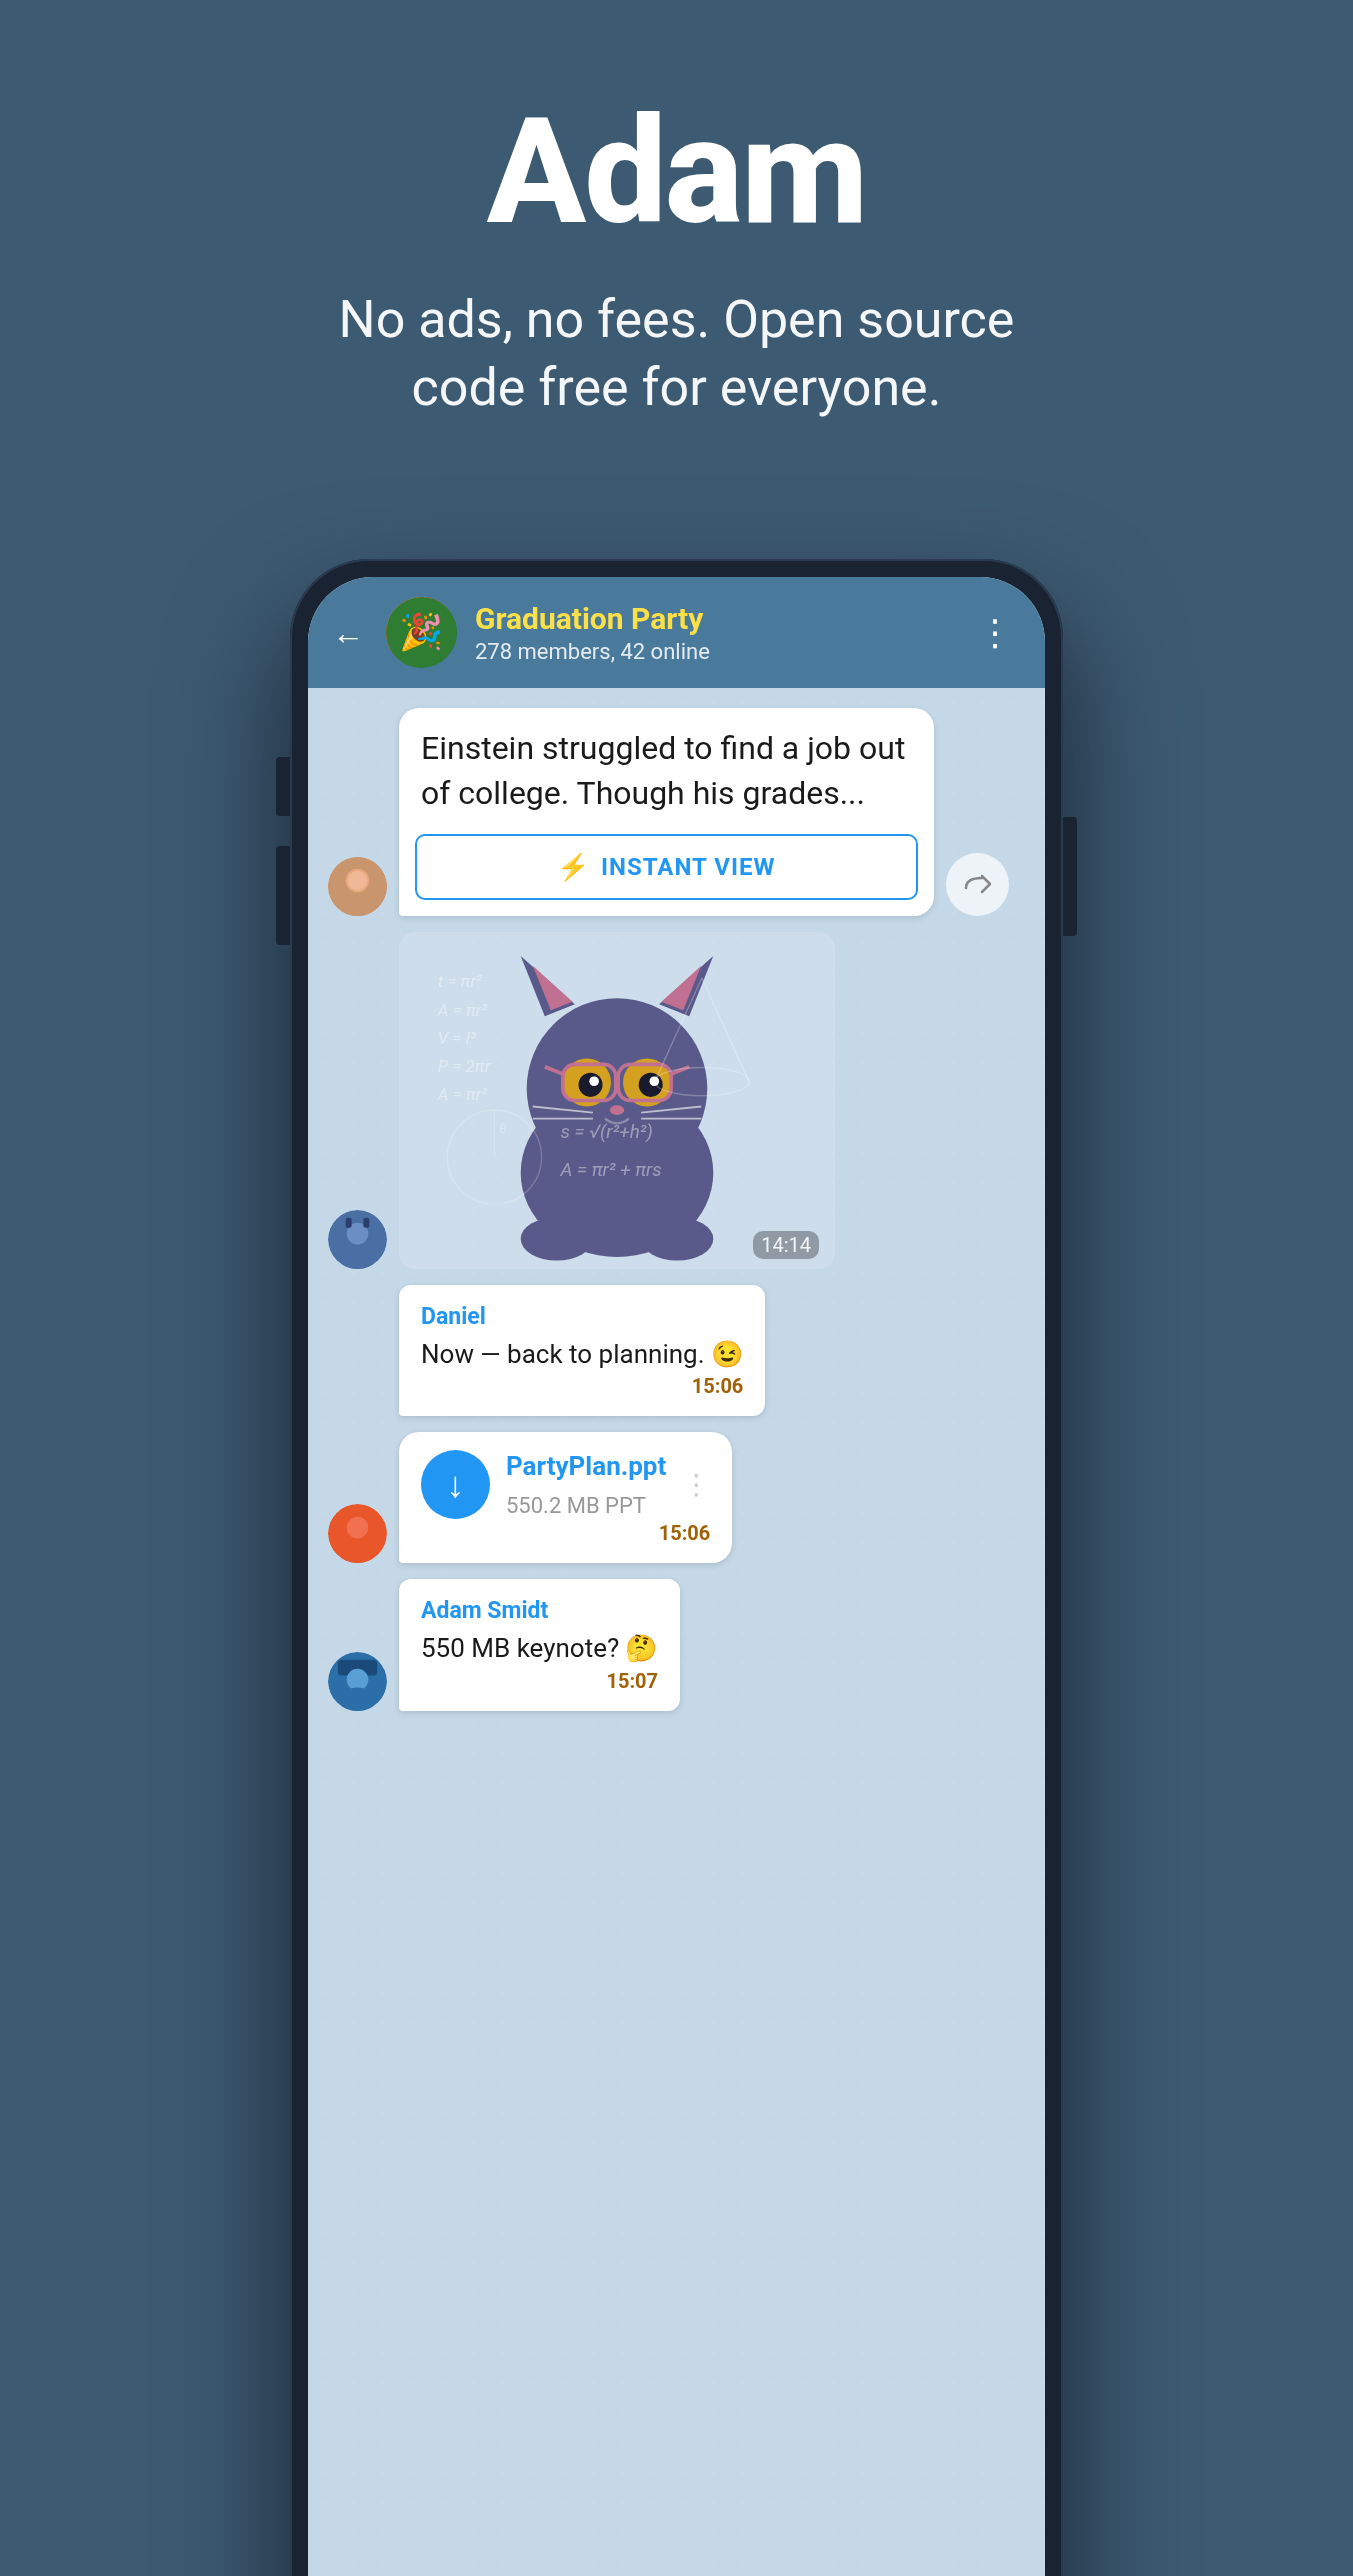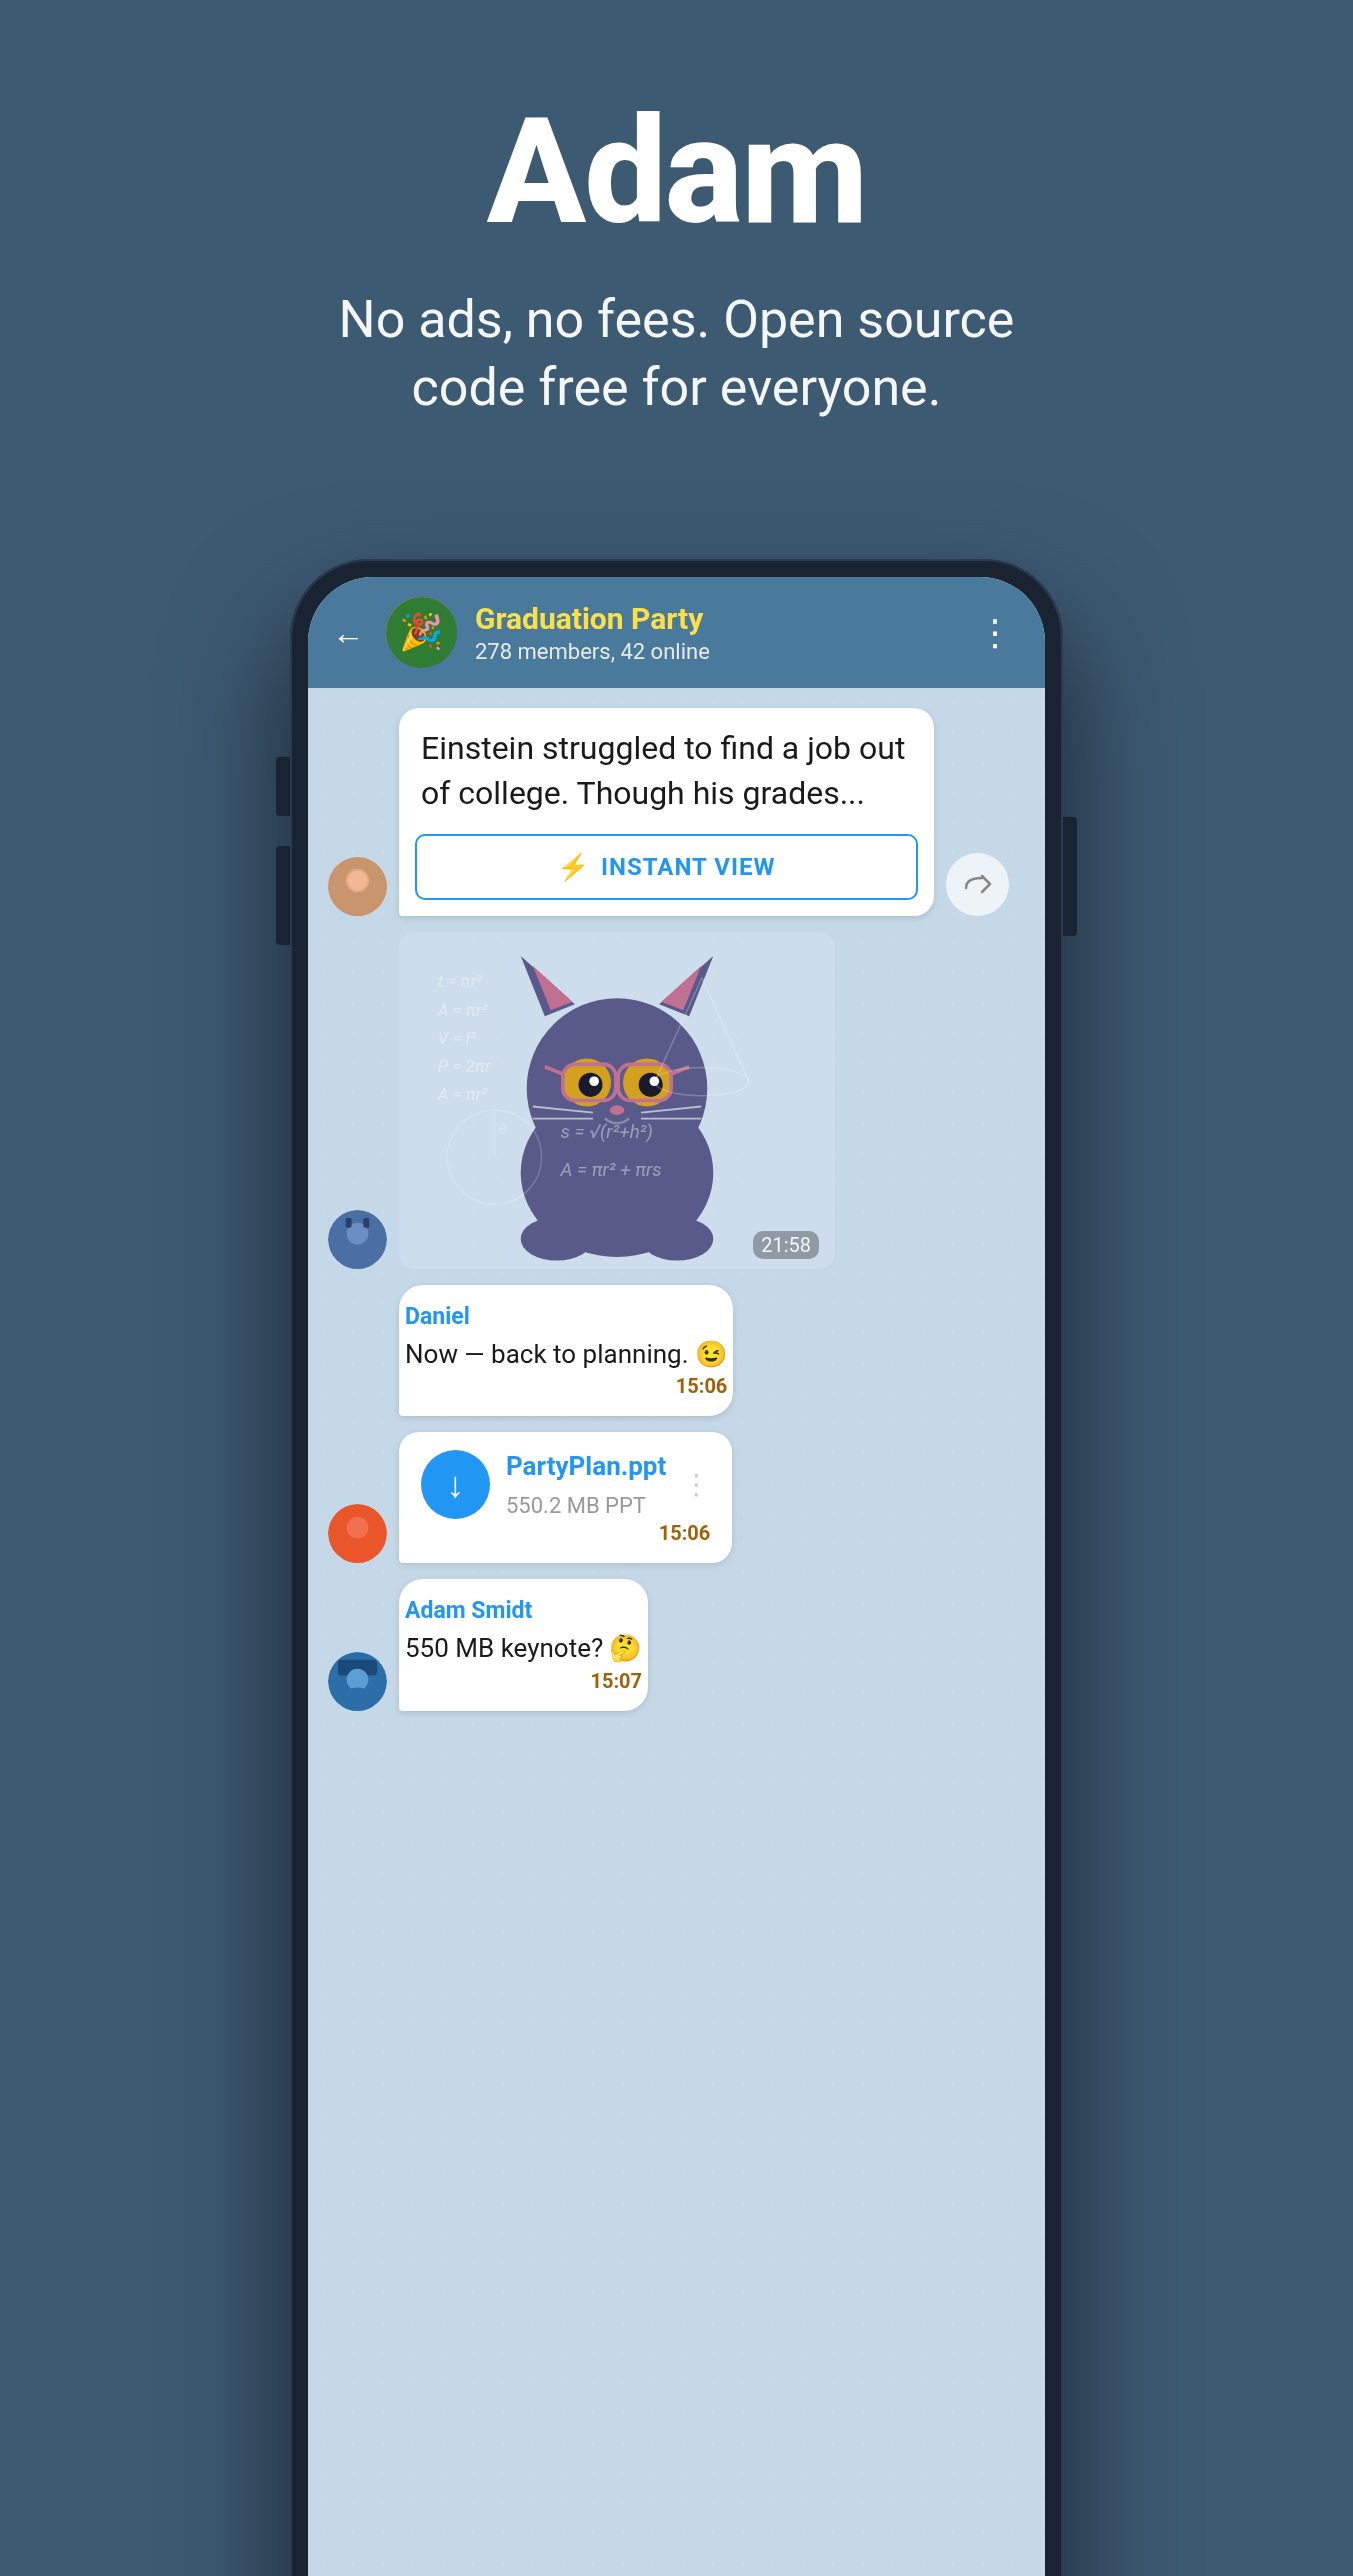--- a/index.html
+++ b/index.html
@@ -165,22 +165,22 @@
       display: flex;
       align-items: center;
       justify-content: center;
       font-size: 24px;
     }
 
     .avatar-img-1 { background: linear-gradient(135deg, #e8a87c, #c96d3f); }
 
     .bubble {
       max-width: 535px;
-      padding: 18px 6px;
-      border-radius: 24px;
+      padding: 18px 22px;
+      border-radius: 12px;
       position: relative;
       box-shadow: 0 2px 6px rgba(0,0,0,0.12);
     }
 
     .bubble.white {
       background: white;
       border-bottom-left-radius: 4px;
     }
 
     .bubble.green {
@@ -535,21 +535,21 @@
 
                 <line x1="60" y1="145" x2="110" y2="150" stroke="rgba(255,255,255,0.6)" stroke-width="1.5"></line>
                 <line x1="60" y1="155" x2="110" y2="155" stroke="rgba(255,255,255,0.6)" stroke-width="1.5"></line>
                 <line x1="150" y1="150" x2="200" y2="145" stroke="rgba(255,255,255,0.6)" stroke-width="1.5"></line>
                 <line x1="150" y1="155" x2="200" y2="155" stroke="rgba(255,255,255,0.6)" stroke-width="1.5"></line>
 
                 <ellipse cx="80" cy="255" rx="30" ry="18" fill="#5a5a8a"></ellipse>
                 <ellipse cx="180" cy="255" rx="30" ry="18" fill="#5a5a8a"></ellipse>
               </svg>
             </div>
-            <div class="sticker-time">21:58</div>
+            <div class="sticker-time">14:14</div>
           </div>
         </div>
 
         <div class="message-row incoming">
           <div style="width:59px; flex-shrink:0;"></div>
           <div class="bubble white">
             <div class="bubble-sender">Daniel</div>
             <div class="bubble-text">Now — back to planning. 😉</div>
             <div class="bubble-time">15:06</div>
           </div>

